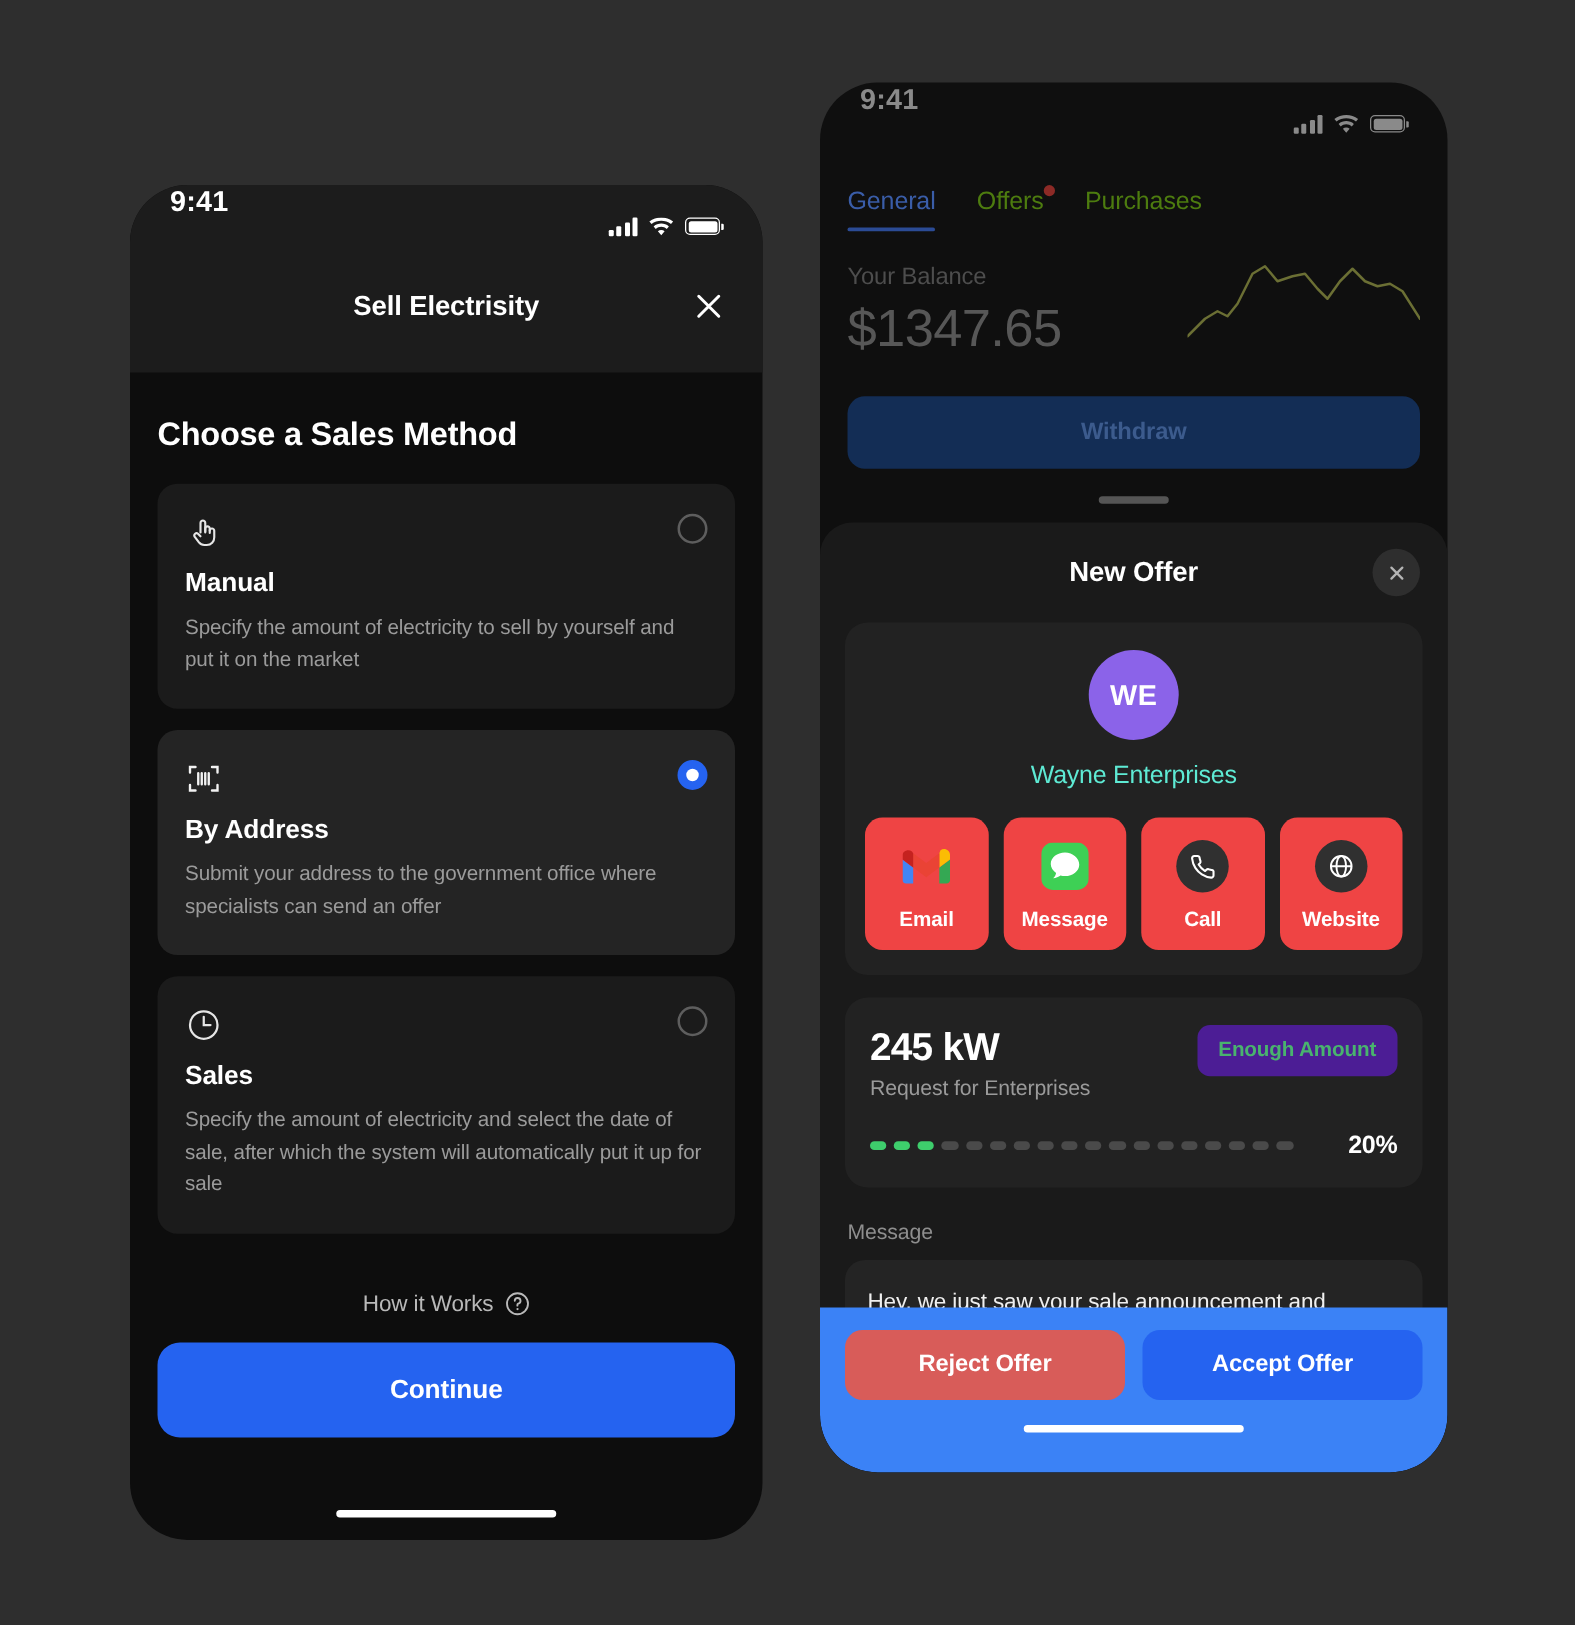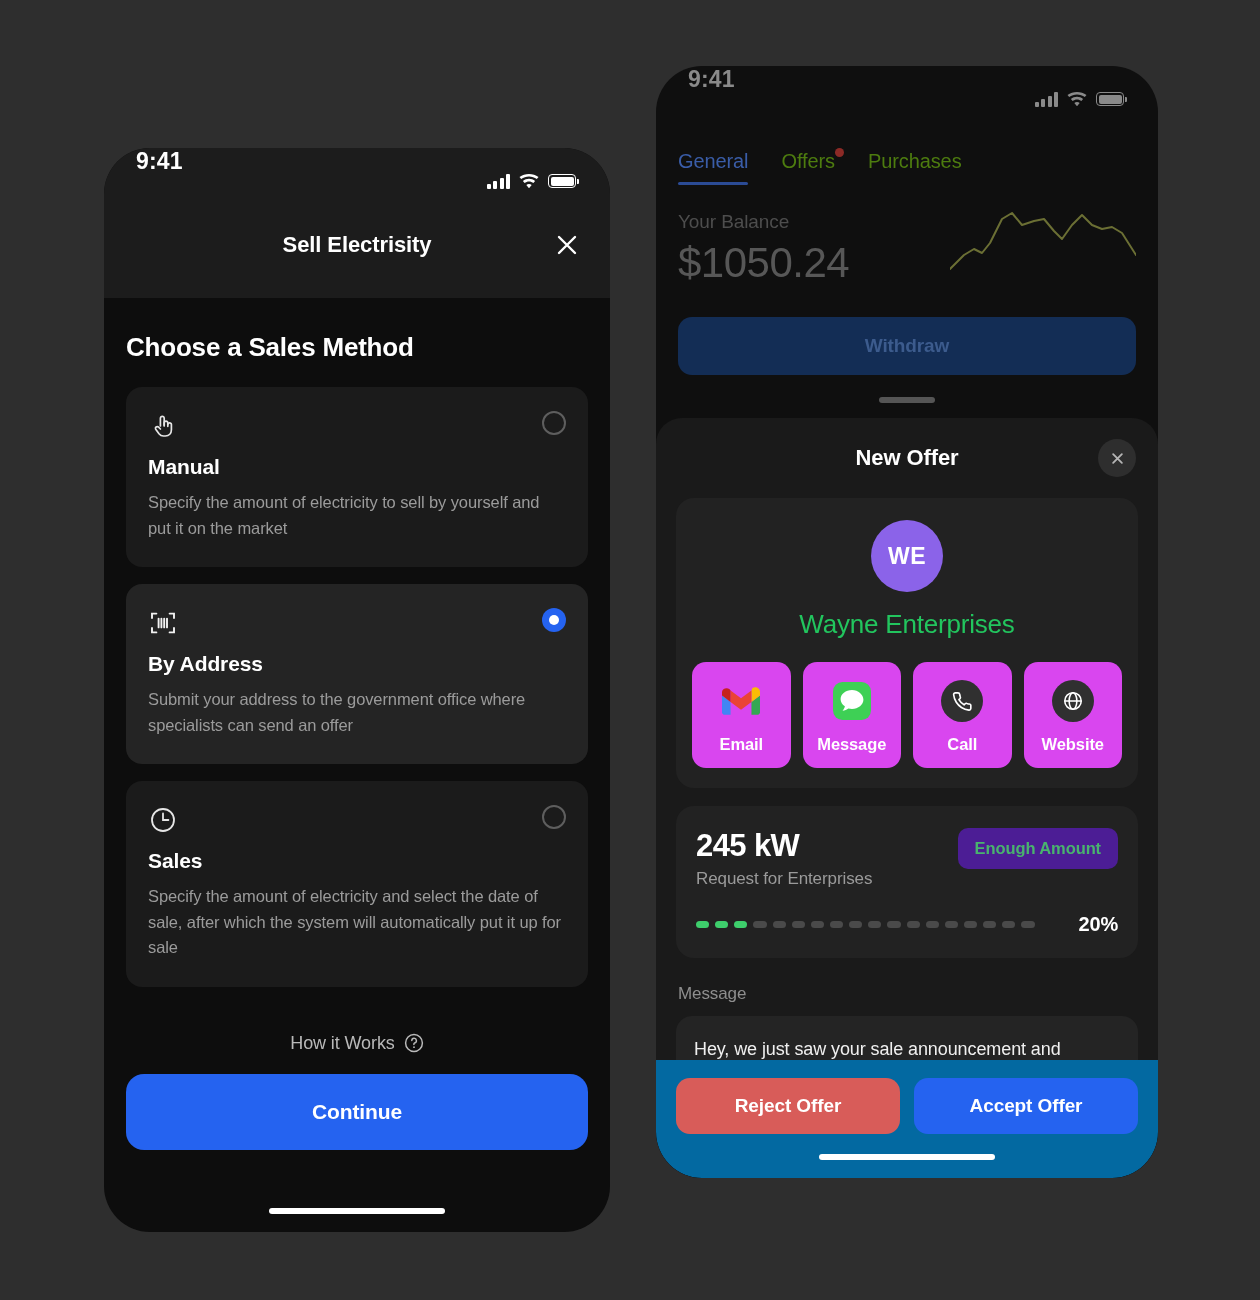--- a/index.html
+++ b/index.html
@@ -108,23 +108,23 @@
                  width:38px; height:38px; border-radius:50%; background:#2e2e2e;
                  display:flex; align-items:center; justify-content:center; cursor:pointer; }
 
   .sheet-body { padding:0 20px; }
   .card { background:#222222; border-radius:18px; }
 
   .contact-card { padding:22px 16px 20px 16px; }
   .avatar { width:72px; height:72px; border-radius:50%; background:#8b63e9; margin:0 auto;
             display:flex; align-items:center; justify-content:center;
             font-size:23px; font-weight:700; color:#fff; letter-spacing:.4px; }
-  .contact-name { text-align:center; font-size:26px; color:#22c55e; margin-top:17px; letter-spacing:-.2px; }
+  .contact-name { text-align:center; font-size:20px; color:#5eead4; margin-top:17px; letter-spacing:-.2px; }
   .actions { display:flex; gap:12px; margin-top:22px; }
-  .act { flex:1; background:#d946ef; border-radius:14px; padding:18px 0 14px 0;
+  .act { flex:1; background:#ef4444; border-radius:14px; padding:18px 0 14px 0;
          display:flex; flex-direction:column; align-items:center; gap:13px; cursor:pointer; }
   .act-ico { width:42px; height:42px; display:flex; align-items:center; justify-content:center; }
   .act-lbl { font-size:16.5px; font-weight:700; color:#fff; letter-spacing:-.1px; }
   .circ-ico { width:42px; height:42px; border-radius:50%; background:#303030;
               display:flex; align-items:center; justify-content:center; }
 
   .req-card { margin-top:18px; padding:22px 20px 22px 20px; position:relative; }
   .req-kw { font-size:31px; font-weight:700; color:#fff; letter-spacing:-.6px; }
   .req-sub { font-size:17px; color:#9a9a9a; margin-top:5px; letter-spacing:-.1px; }
   .badge { position:absolute; right:20px; top:22px; background:#4c1d95; border-radius:10px;
@@ -133,22 +133,22 @@
   .segs { flex:1; display:flex; gap:6px; }
   .segs i { flex:1; height:7px; border-radius:4px; background:#4a4a4a; display:block; }
   .segs i.on { background:#3ece6c; }
   .prog-pct { font-size:20px; font-weight:700; color:#fff; letter-spacing:-.2px;margin-left:30px; }
 
   .msg-label { font-size:17px; color:#8e8e8e; margin:26px 0 12px 2px; letter-spacing:-.1px; }
   .msg-box { background:#242424; border-radius:16px 16px 0 0; padding:20px 18px 22px 18px;
              font-size:18px; color:#f0f0f0; letter-spacing:-.1px; line-height:1.5;
              white-space:nowrap; overflow:hidden; }
 
-  .sheet-foot { position:absolute; left:0; right:0; bottom:0; background:#0369a1;
-                border-radius:0 0 46px 46px; padding:18px 20px 4px 20px; }
+  .sheet-foot { position:absolute; left:0; right:0; bottom:0; background:#3b82f6;
+                border-radius:0 0 46px 46px; padding:18px 20px 18px 20px; }
   .foot-btns { display:flex; gap:14px; }
   .fbtn { flex:1; height:56px; border-radius:14px; display:flex; align-items:center;
           justify-content:center; font-size:19px; font-weight:700; color:#fff; cursor:pointer; letter-spacing:-.1px; }
   .fbtn.reject { background:#d85c59; }
   .fbtn.accept { background:#2563f0; }
 </style>
 </head>
 <body>
 
 <div class="stage">
@@ -271,21 +271,21 @@
           <div class="r-tab active">General</div>
           <div class="r-tab">
             <span>Offers</span>
             <span class="dot"></span>
           </div>
           <div class="r-tab">Purchases</div>
         </div>
 
         <div class="r-bal-wrap">
           <div class="r-bal-label">Your Balance</div>
-          <div class="r-bal-amt">$1050.24</div>
+          <div class="r-bal-amt">$1347.65</div>
           <div class="r-spark">
             <svg viewBox="0 0 186 64" width="186" height="64" fill="none">
               <path d="M0 60 L14 46 L24 40 L32 44 L40 34 L52 10 L62 4 L72 16 L84 12 L94 10 L104 22 L112 30 L122 16 L132 6 L142 16 L152 20 L162 18 L172 24 L186 46" stroke="#6b6f34" stroke-width="2" stroke-linejoin="round" stroke-linecap="round"></path>
             </svg>
           </div>
         </div>
 
         <div class="r-withdraw">Withdraw</div>
         <div class="r-drag"></div>
       </div>

